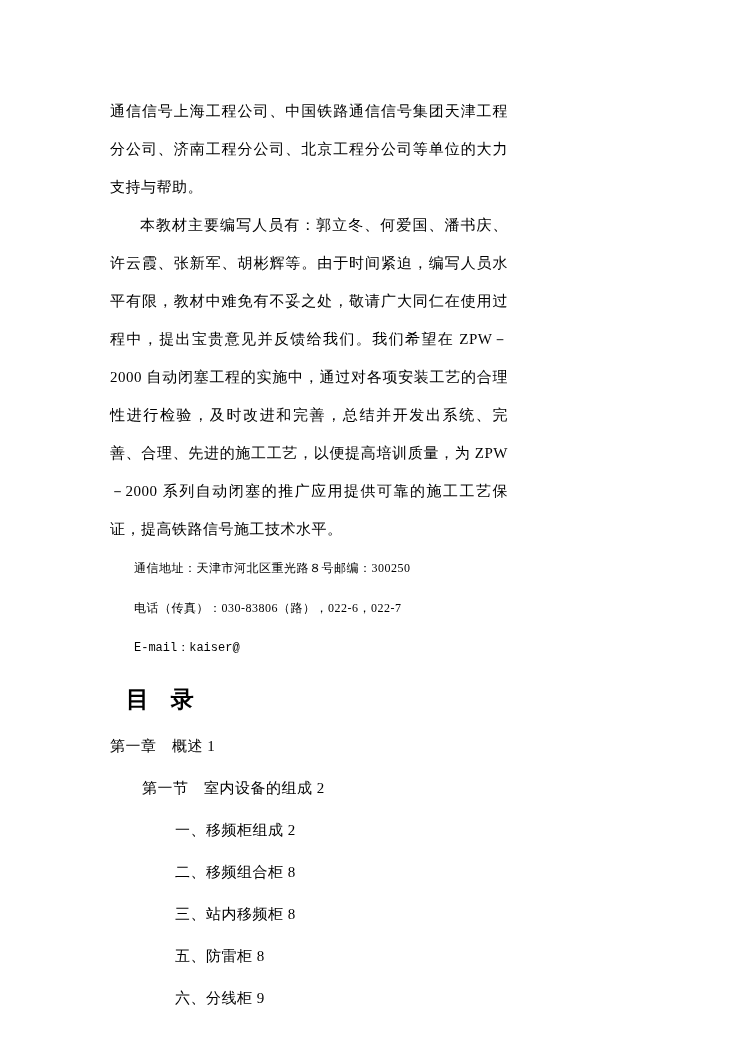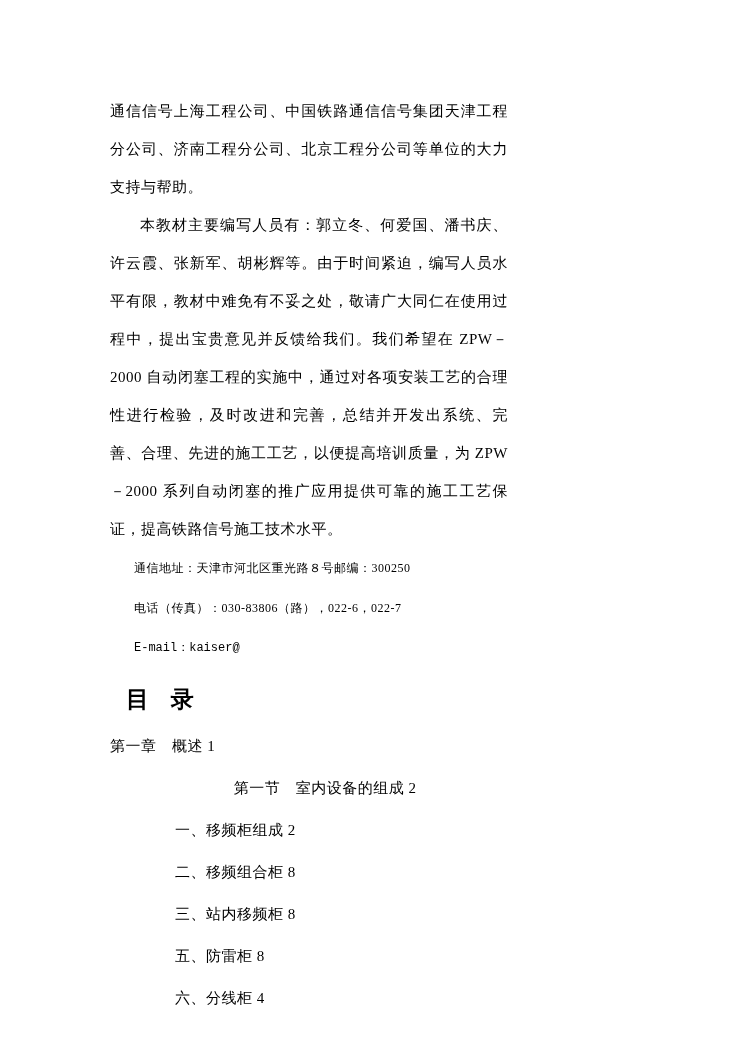--- a/index.html
+++ b/index.html
@@ -49,21 +49,20 @@
     margin: 0;
     font-size: 15px;
     line-height: 42px;
     letter-spacing: 0.5px;
   }
   .toc-l1 {
     font-weight: normal;
   }
   .toc-l2 {
     padding-left: 32px;
-    text-align: center;
   }
   .toc-l3 {
     padding-left: 65px;
   }
 </style>
 </head>
 <body>
 
 <div class="page">
 
@@ -79,16 +78,16 @@
 
   <h1 class="toc-title">目 录</h1>
 
   <div class="toc">
     <p class="toc-l1">第一章　概述 1</p>
     <p class="toc-l2">第一节　室内设备的组成 2</p>
     <p class="toc-l3">一、移频柜组成 2</p>
     <p class="toc-l3">二、移频组合柜 8</p>
     <p class="toc-l3">三、站内移频柜 8</p>
     <p class="toc-l3">五、防雷柜 8</p>
-    <p class="toc-l3">六、分线柜 4</p>
+    <p class="toc-l3">六、分线柜 9</p>
   </div>
 
 </div>
 
 </body></html>

